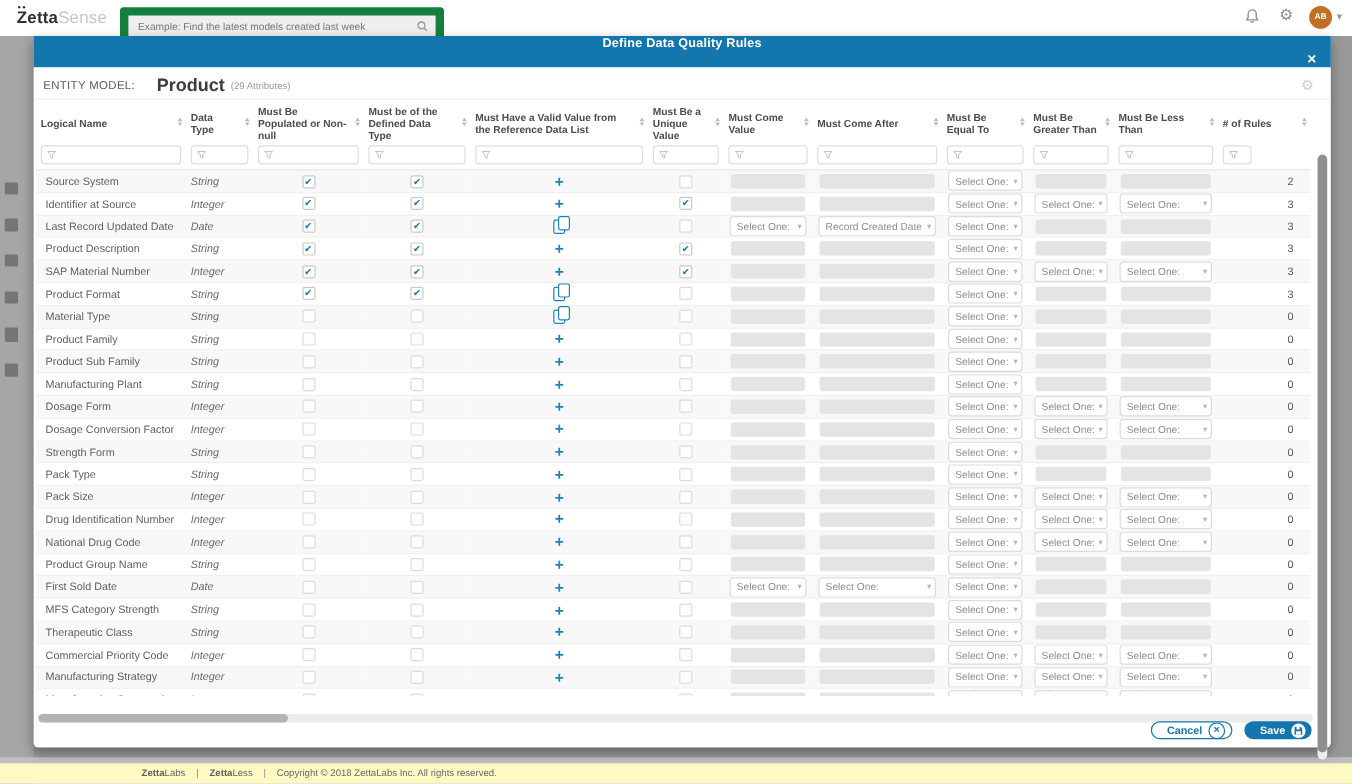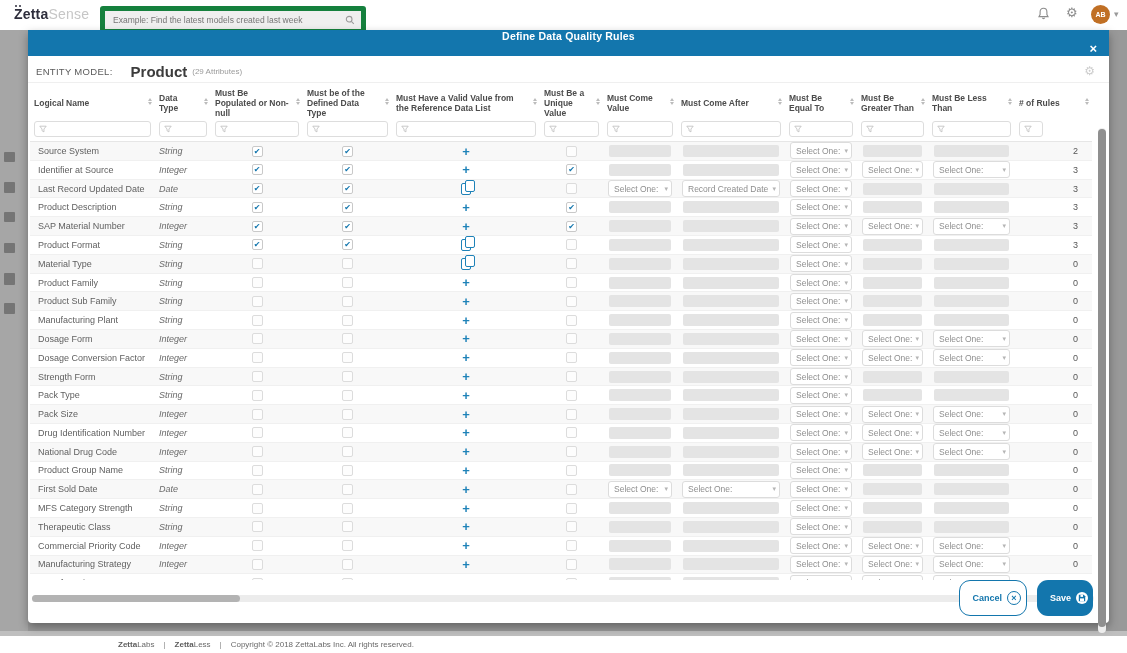--- a/index.html
+++ b/index.html
@@ -7,36 +7,36 @@
   .page{position:relative;width:1127px;height:653px;}
 
   
   .topbar{position:absolute;top:0;left:0;right:0;height:30px;background:#fff;z-index:1;}
   .logo{position:absolute;left:14px;top:6px;font-size:14px;letter-spacing:.2px;}
   .logo .lp{font-weight:bold;color:#2e2e3c;position:relative;}
   .logo .lp::before{content:"";position:absolute;top:-1px;left:1px;width:2px;height:2px;border-radius:50%;
     background:#2e2e3c;box-shadow:4px 0 0 #2e2e3c;}
   .logo .ls{color:#c6c6c6;font-weight:normal;}
   .searchbox{position:absolute;left:100px;top:6px;width:256px;height:18px;background:#efefef;
-    border:5px solid #15803d;border-radius:3px;display:flex;align-items:center;}
+    border:7px solid #15803d;border-radius:3px;display:flex;align-items:center;}
   .searchbox input{flex:1;border:none;background:transparent;outline:none;font-size:8.5px;
     color:#8f8f8f;padding:0 4px 0 8px;font-family:"Liberation Sans",sans-serif;}
   .search-ic{margin-right:6px;display:flex;}
   .tb-ic{position:absolute;color:#8d8d8d;}
   .gear-top{left:1066px;top:5px;font-size:13px;}
   .avatar{position:absolute;left:1091px;top:5px;width:19px;height:19px;border-radius:50%;
     background:#c06f24;color:#fff;font-size:7px;font-weight:bold;display:flex;align-items:center;justify-content:center;}
   .chev-top{left:1114px;top:9px;font-size:9px;color:#9a9a9a;}
 
   
   .backdrop{position:absolute;top:30px;left:0;right:0;bottom:0;background:#999;z-index:2;}
   .side-strip{position:absolute;top:0;left:0;width:28px;bottom:0;background:#a6a6a6;}
   .sliver{position:absolute;left:4px;width:11px;background:#4c4c4c;opacity:.55;border-radius:1px;}
   .page-edge{position:absolute;left:0;right:0;bottom:17px;height:5px;background:#bfbfbf;}
-  .footerbar{position:absolute;left:0;right:0;bottom:0;height:17px;background:#ffffff;
+  .footerbar{position:absolute;left:0;right:0;bottom:0;height:17px;background:#fef9c3;
     display:flex;align-items:center;font-size:8px;color:#696969;padding-left:118px;box-sizing:border-box;}
   .footerbar b{color:#5c5c5c;}
   .fsep{margin:0 9px;color:#8b8b8b;}
 
   
   .modal{position:absolute;left:28px;top:30px;width:1081px;height:593px;background:#fff;z-index:3;
     border-radius:0 0 4px 4px;box-shadow:0 4px 10px rgba(0,0,0,.35);}
   .modal-header{height:26px;background:#1376ad;display:flex;align-items:center;padding:0 12px;flex-direction:column;}
   .modal-title{color:#fff;font-weight:bold;font-size:10.5px;letter-spacing:.2px;}
   .modal-close{margin-left:auto;color:#fff;font-size:13px;font-weight:bold;background:none;border:none;
@@ -86,21 +86,21 @@
   
   .vscroll{position:absolute;top:45px;right:-1px;width:8px;height:505px;background:#ededed;border-radius:4px;}
   .vscroll .thumb{position:absolute;top:1px;left:0;width:8px;height:498px;background:#8f8f8f;border-radius:4px;}
   .hscroll{position:absolute;left:2px;top:512px;width:1062px;height:7px;background:#ececec;border-radius:4px;}
   .hscroll .thumb{position:absolute;left:0;top:0;width:208px;height:7px;background:#b3b3b3;border-radius:4px;}
 
   .table-clip{height:497px;overflow:hidden;}
 
   
   .actions{position:absolute;right:16px;bottom:7px;display:flex;gap:10px;align-items:center;}
-  .btn{display:inline-flex;align-items:center;gap:5px;height:36px;border-radius:11px;font-size:9px;
+  .btn{display:inline-flex;align-items:center;gap:5px;height:15px;border-radius:11px;font-size:9px;
     font-weight:bold;cursor:pointer;font-family:"Liberation Sans",sans-serif;box-sizing:border-box;}
   .btn-cancel{border:1px solid #1376ad;color:#1376ad;background:#fff;padding:0 5px 0 12px;}
   .btn-cancel .xdisc{width:12px;height:12px;border:1px solid #1376ad;border-radius:50%;display:flex;
     align-items:center;justify-content:center;font-size:9px;line-height:1;}
   .btn-save{border:none;background:#1376ad;color:#fff;padding:0 5px 0 13px;}
   .btn-save .sdisc{width:12px;height:12px;background:#fff;border-radius:50%;display:flex;
     align-items:center;justify-content:center;}
 </style>
 </head>
 <body>

